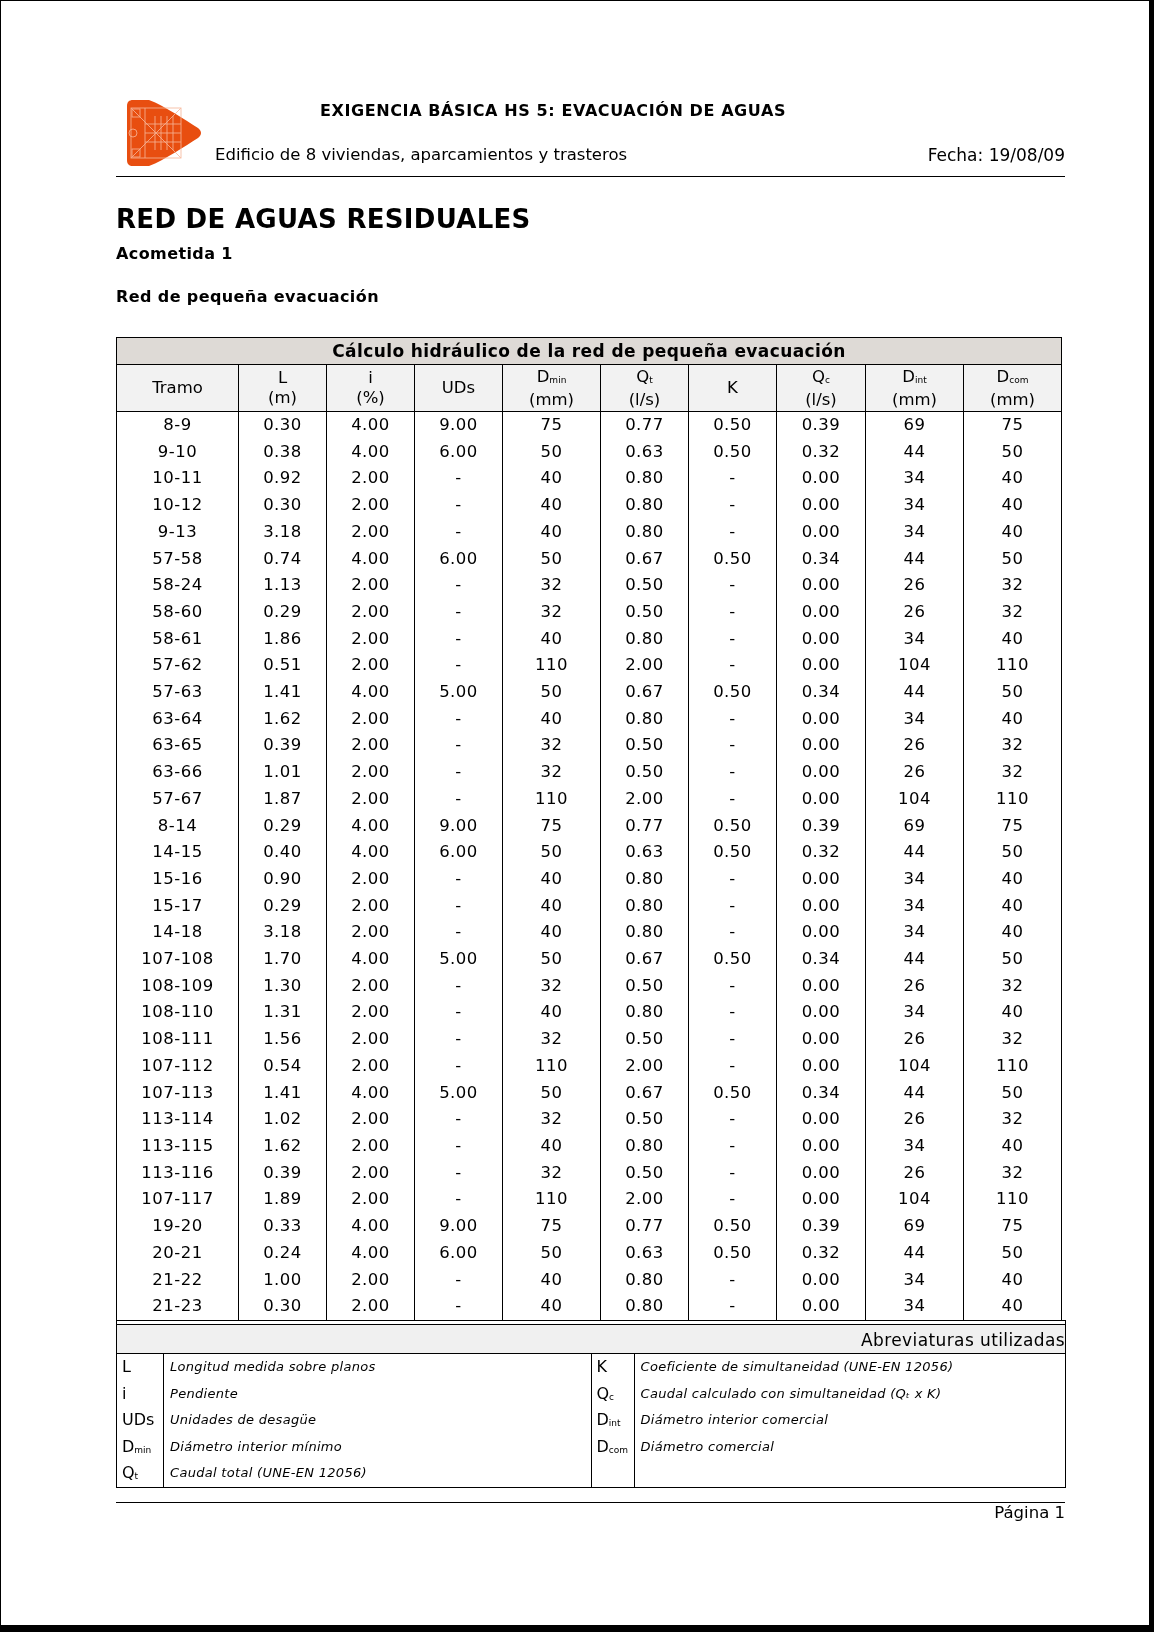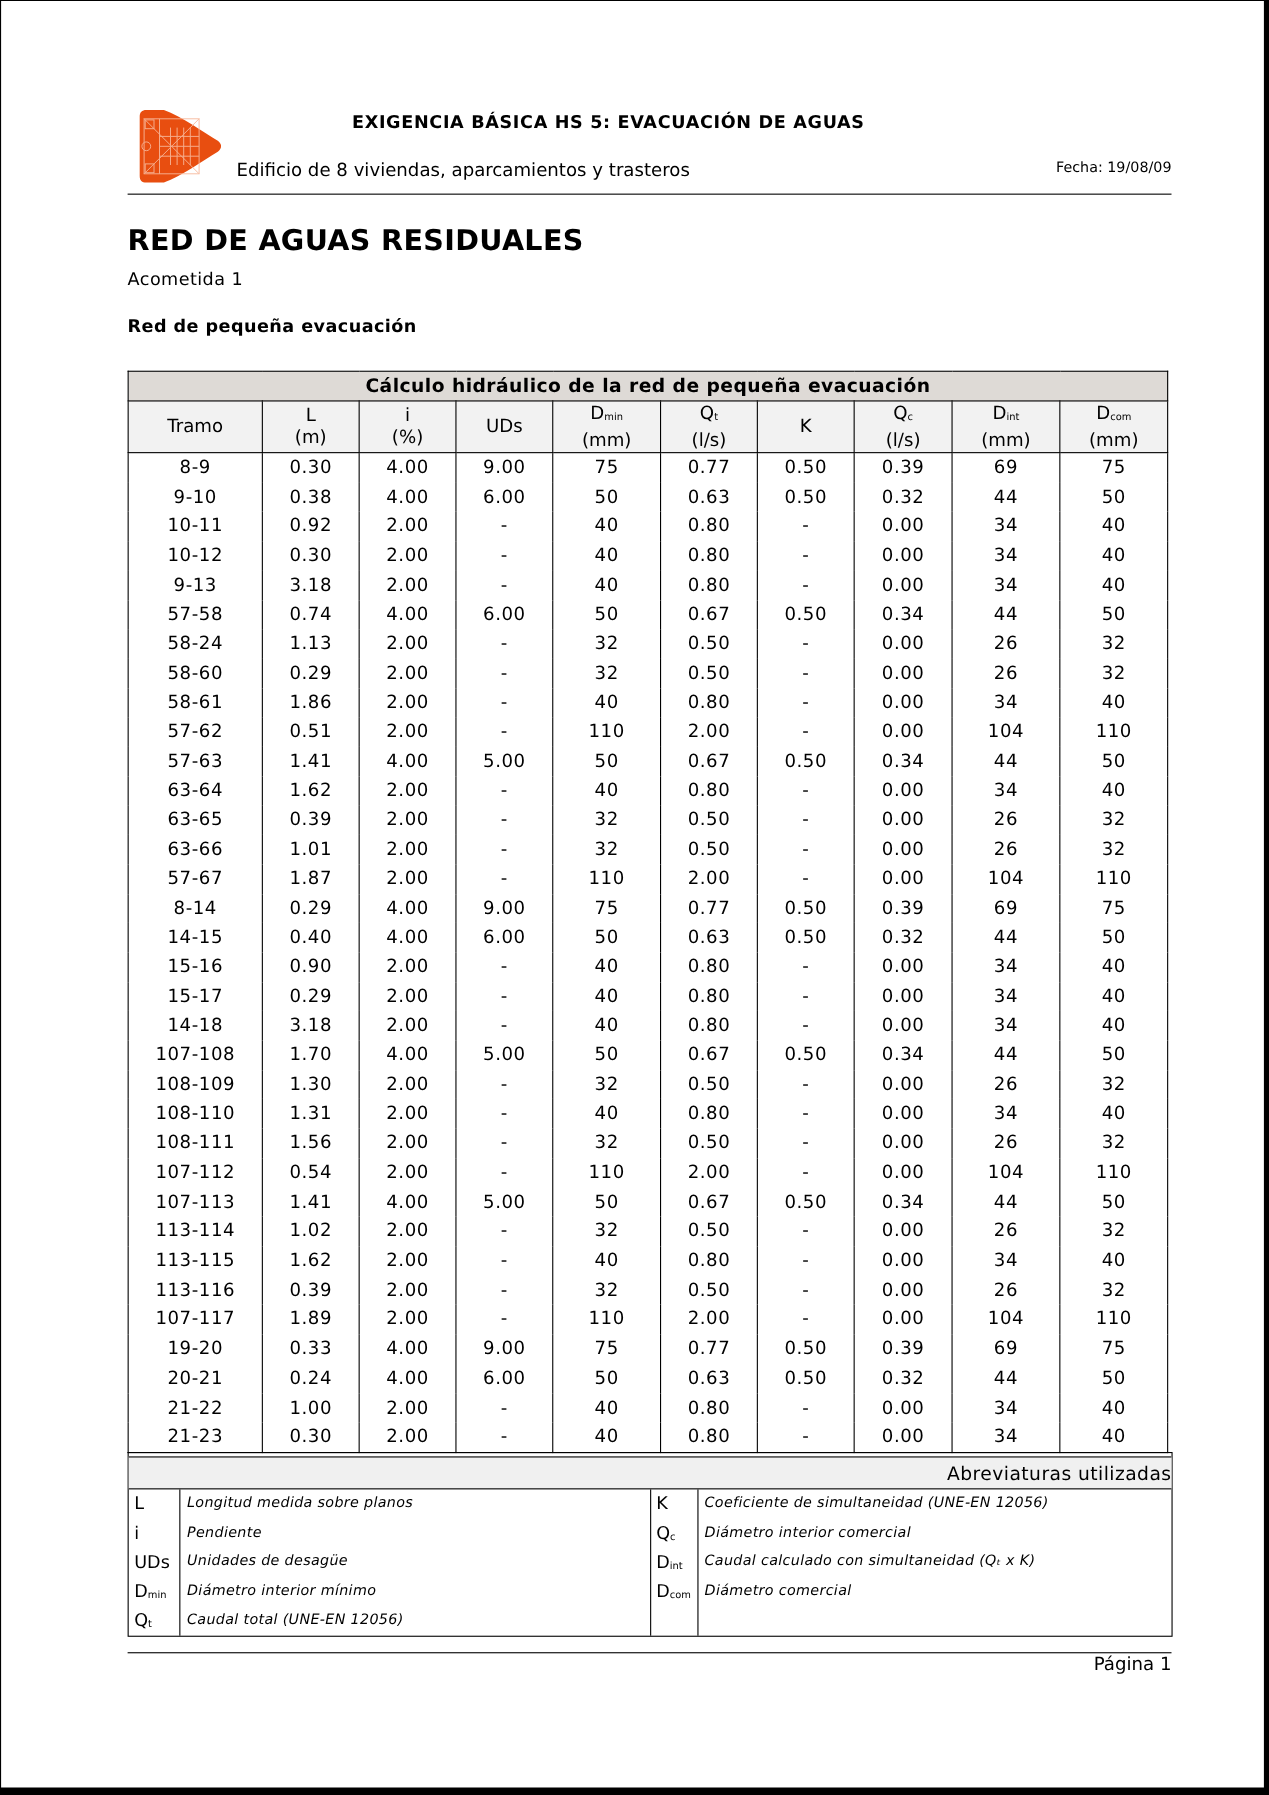--- a/index.html
+++ b/index.html
@@ -1,24 +1,24 @@
 <!DOCTYPE html>
 <html><head>
 <meta charset="utf-8">
 <style>
   html, body { margin: 0; padding: 0; background: #ffffff; }
   body { width: 1154px; height: 1632px; position: relative; font-family: "DejaVu Sans", sans-serif; color: #000; }
   .page { position: absolute; left: 0; top: 0; width: 1148px; height: 1624px; border: 1px solid #000; border-right: 5px solid #000; border-bottom: 7px solid #000; box-sizing: content-box; background: #fff; }
   .logo { position: absolute; left: 125px; top: 98px; width: 78px; height: 70px; }
   .hdr-title { position: absolute; left: 320px; top: 101px; width: 505px; text-align: left; font-weight: bold; font-size: 16px; letter-spacing: 0.6px; }
   .hdr-sub { position: absolute; left: 215px; top: 145px; font-size: 16.5px; }
-  .hdr-date { position: absolute; right: 89px; top: 145px; font-size: 13px; }
+  .hdr-date { position: absolute; right: 89px; top: 145px; font-size: 17px; }
   .hdr-line { position: absolute; left: 116px; top: 176px; width: 949px; height: 0; border-top: 1px solid #000; }
   .h1 { position: absolute; left: 116px; top: 204px; font-size: 26px; font-weight: bold; letter-spacing: 0.3px; }
-  .h2 { position: absolute; left: 116px; top: 244px; font-size: 16px; font-weight: normal; letter-spacing: 0.4px; }
+  .h2 { position: absolute; left: 116px; top: 244px; font-size: 16px; font-weight: bold; letter-spacing: 0.4px; }
   .h3 { position: absolute; left: 116px; top: 287px; font-size: 16px; font-weight: bold; letter-spacing: 0.4px; }
 
   table.calc { position: absolute; left: 116px; top: 337px; width: 887px; border-collapse: collapse; font-size: 16.5px; table-layout: fixed; }
   table.calc th, table.calc td { text-align: center; padding: 0; }
   .caption-row th { background: #dedad6; border: 1px solid #000; height: 26px; font-weight: bold; font-size: 17px; letter-spacing: 0.4px; }
   .head-row th { background: #f2f2f2; border: 1px solid #000; border-bottom: 1px solid #000; height: 46px; font-weight: normal; line-height: 20px; }
   table.calc td { border-left: 1px solid #000; border-right: 1px solid #000; height: 26.7px; line-height: 26.7px; letter-spacing: 0.5px; }
   table.calc tbody tr:first-child td { padding-top: 0; }
   table.calc tbody tr:last-child td { border-bottom: 1px solid #000; }
   sub.s { font-size: 9px; vertical-align: -1px; }
@@ -534,22 +534,22 @@
     </div>
     <div class="abbr-col">
       <div class="abbr-keys" id="abbr-right-keys">
           <div class="abbr-key"><span>K</span></div>
           <div class="abbr-key"><span>Q</span><sub class="s">c</sub></div>
           <div class="abbr-key"><span>D</span><sub class="s">int</sub></div>
           <div class="abbr-key"><span>D</span><sub class="s">com</sub></div>
         </div>
       <div class="abbr-descs" id="abbr-right-descs">
           <div class="abbr-desc">Coeficiente de simultaneidad (UNE-EN 12056)</div>
+          <div class="abbr-desc">Caudal calculado con simultaneidad (Qₜ x K)</div>
           <div class="abbr-desc">Diámetro interior comercial</div>
-          <div class="abbr-desc">Caudal calculado con simultaneidad (Qₜ x K)</div>
           <div class="abbr-desc">Diámetro comercial</div>
         </div>
     </div>
   </div>
 </div>
 
 <div class="foot-line"></div>
 <div class="foot-page">Página 1</div>
 
 </body></html>

